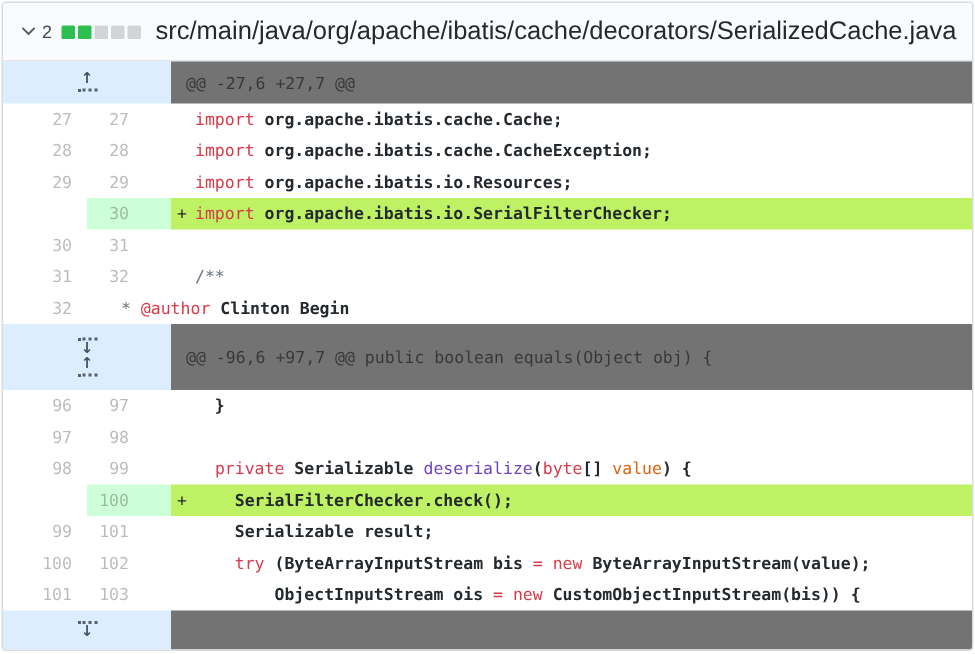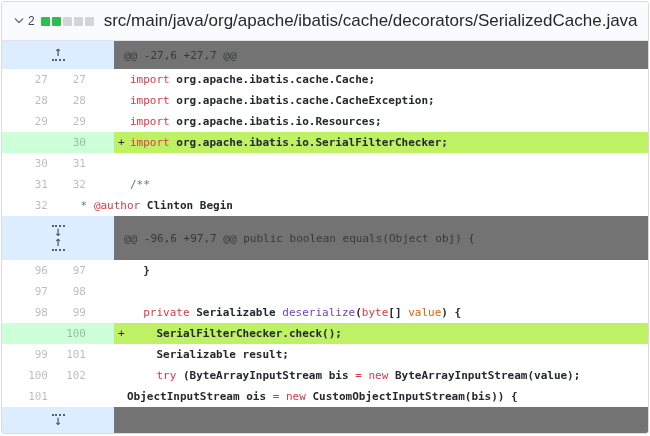--- a/index.html
+++ b/index.html
@@ -15,21 +15,21 @@
   .diffstat{display:flex;gap:2px;margin-right:8px;}
   .block{width:9px;height:9px;border-radius:1px;}
   .block.g{background:#2cbe4e;}
   .block.n{background:#d1d5da;}
   .fpath{font-family:Liberation Sans, sans-serif;font-size:17px;
     color:#24292e;margin-left:2px;}
   .copy-btn{margin-left:10px;background:none;border:none;padding:0;cursor:pointer;height:16px;}
   
   .diff{font-family:"DejaVu Sans Mono","Liberation Mono",monospace;font-size:11px;color:#24292e;}
   .row{display:flex;align-items:stretch;}
-  .row.line{height:21px;}
+  .row.line{height:21px;align-items:flex-end;}
   .num{flex:0 0 56px;text-align:right;color:rgba(27,31,35,.3);line-height:21px;cursor:pointer;}
   .num.old{padding-right:10px;box-sizing:border-box;}
   .num.new{padding-right:28px;box-sizing:border-box;}
   .code{flex:1;white-space:pre;line-height:21px;overflow:hidden;}
   .marker{display:inline-block;width:16px;padding-left:4px;box-sizing:border-box;color:#24292e;}
   .add .code{background:#bef264;}
   .add .num{background:#cdffd8;}
   .tok-p{color:#24292e;font-weight:bold;}
   .tok-k{color:#d73a49;}
   .tok-f{color:#6f42c1;}
@@ -162,20 +162,21 @@
         <span class="num new">101</span>
         <div class="code"><span class="marker"></span><span class="tok tok-p">    Serializable result;</span></div>
       </div>
       <div class="row line">
         <span class="num old">100</span>
         <span class="num new">102</span>
         <div class="code"><span class="marker"></span><span class="tok tok-p">    </span><span class="tok tok-k">try</span><span class="tok tok-p"> (ByteArrayInputStream bis </span><span class="tok tok-k">=</span><span class="tok tok-p"> </span><span class="tok tok-k">new</span><span class="tok tok-p"> ByteArrayInputStream(value);</span></div>
       </div>
       <div class="row line">
         <span class="num old">101</span>
+        <span class="num new">103</span>
         <div class="code"><span class="marker"></span><span class="tok tok-p">        ObjectInputStream ois </span><span class="tok tok-k">=</span><span class="tok tok-p"> </span><span class="tok tok-k">new</span><span class="tok tok-p"> CustomObjectInputStream(bis)) {</span></div>
       </div>
       <div class="row hunk bottom">
         <div class="hunk-gutter">
           <button class="exp down">
             <span class="exp-dash"></span>
             <span class="exp-arrow">↓</span>
           </button>
         </div>
         <div class="hunk-code"></div>

